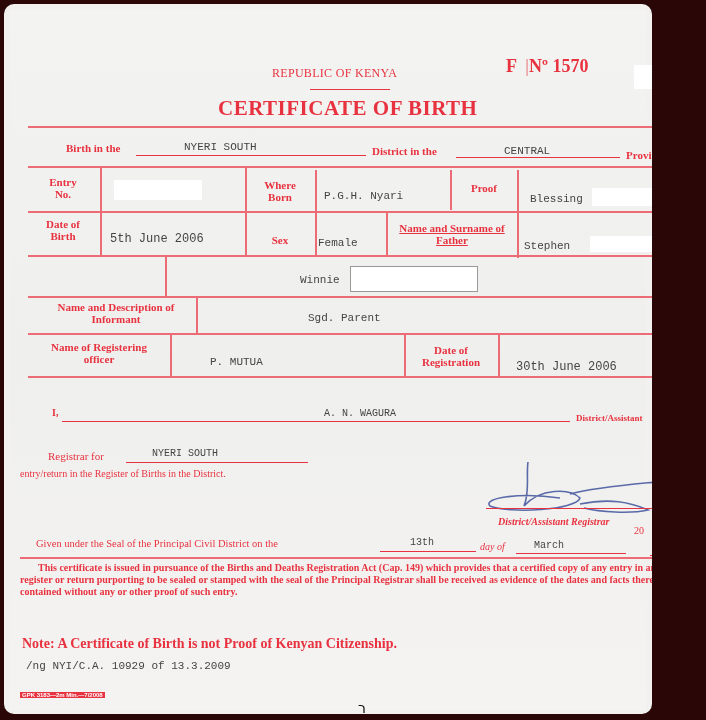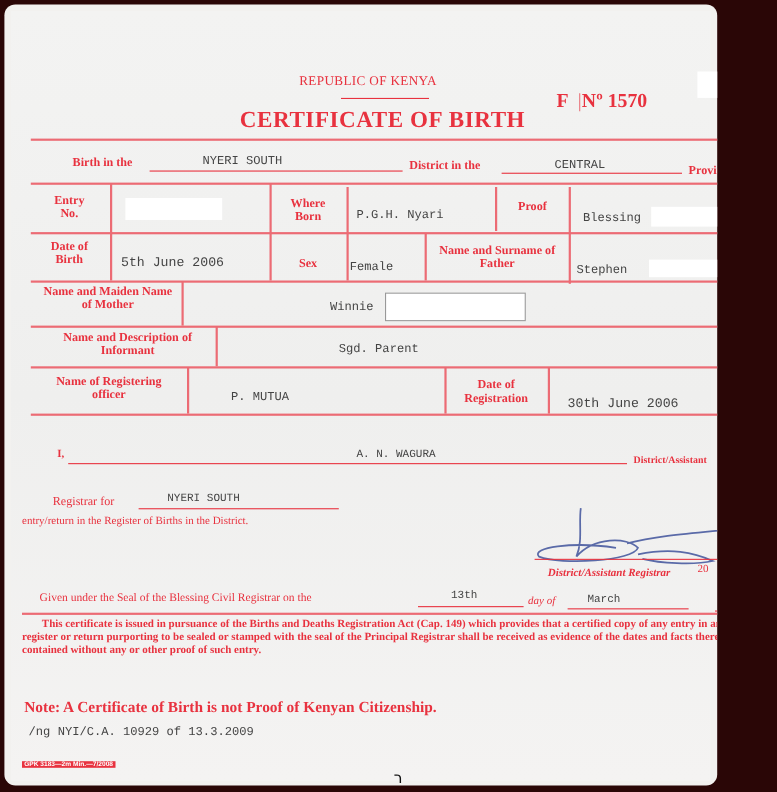--- a/index.html
+++ b/index.html
@@ -18,21 +18,21 @@
 </style>
 </head>
 <body>
 
 <div class="frame">
  <div class="paper">
 
   <div class="abs red" style="left:262px;top:56px;font-size:12px;letter-spacing:0.3px;">REPUBLIC OF KENYA</div>
   <div class="hline" style="left:300px;top:79px;width:80px;height:1px;background:#e8323f;"></div>
   <div class="abs red" style="left:208px;top:86px;font-size:21px;font-weight:bold;letter-spacing:0.5px;">CERTIFICATE OF BIRTH</div>
-  <div class="abs red" style="left:496px;top:71px;font-size:18px;font-weight:bold;white-space:nowrap;">
+  <div class="abs red" style="left:496px;top:46px;font-size:18px;font-weight:bold;white-space:nowrap;">
     <span>F</span>
     &nbsp;<span style="font-weight:normal;color:#e86a72;">|</span><span>Nº</span>
     <span>1570</span>
   </div>
   <div class="redact" style="left:624px;top:55px;width:36px;height:24px;border:none;"></div>
 
   <div class="hline" style="left:18px;top:116px;width:646px;"></div>
 
   <div class="smallred" style="left:56px;top:132px;font-size:11px;">Birth in the</div>
   <div class="uline" style="left:126px;top:145px;width:230px;"></div>
@@ -66,25 +66,24 @@
   <div class="lbl" style="left:244px;top:169px;width:52px;">Where Born</div>
   <div class="typed" style="left:314px;top:180px;">P.G.H. Nyari</div>
   <div class="lbl" style="left:448px;top:172px;width:52px;">Proof</div>
   <div class="typed" style="left:520px;top:183px;">Blessing</div>
   <div class="redact" style="left:582px;top:178px;width:74px;height:18px;border:none;"></div>
 
   <div class="lbl" style="left:30px;top:208px;width:46px;">Date of Birth</div>
   <div class="typed" style="left:100px;top:222px;font-size:12px;">5th June 2006</div>
   <div class="lbl" style="left:252px;top:224px;width:36px;">Sex</div>
   <div class="typed" style="left:308px;top:227px;">Female</div>
-  <div class="lbl" style="left:380px;top:212px;width:124px;">Name and Surname of Father</div>
+  <div class="lbl" style="left:380px;top:212px;width:124px;text-decoration:underline;">Name and Surname of Father</div>
   <div class="typed" style="left:514px;top:230px;">Stephen</div>
   <div class="redact" style="left:580px;top:226px;width:98px;height:16px;border:none;"></div>
 
-  <div class="lbl" style="left:26px;top:249px;width:124px;">Name and Maiden Name of Mother</div>
   <div class="typed" style="left:290px;top:264px;font-family:Liberation Mono, monospace;">Winnie</div>
   <div class="redact" style="left:340px;top:256px;width:126px;height:24px;"></div>
 
   <div class="lbl" style="left:30px;top:291px;width:152px;">Name and Description of Informant</div>
   <div class="typed" style="left:298px;top:302px;">Sgd. Parent</div>
 
   <div class="lbl" style="left:26px;top:331px;width:126px;">Name of Registering officer</div>
   <div class="typed" style="left:200px;top:346px;">P. MUTUA</div>
   <div class="lbl" style="left:400px;top:334px;width:82px;">Date of Registration</div>
   <div class="typed" style="left:506px;top:350px;font-size:12px;">30th June 2006</div>
@@ -99,27 +98,27 @@
   <div class="typed" style="left:142px;top:438px;font-size:10px;">NYERI SOUTH</div>
   <div class="smallred" style="left:10px;top:458px;font-weight:normal;font-size:10px;">entry/return in the Register of Births in the District.</div>
 
   <svg class="abs" style="left:470px;top:448px;" width="200" height="60" viewBox="0 0 200 60">
     <path d="M48 4 C46 18,50 34,44 48 M44 48 C60 30,90 30,100 40 C96 52,30 56,10 48 C2 40,40 34,80 40" stroke="#5a6aa8" stroke-width="1.6" fill="none"></path>
     <path d="M90 36 C120 28,160 26,196 22 M100 46 C130 40,150 44,168 52 C150 56,120 54,104 50" stroke="#5a6aa8" stroke-width="1.6" fill="none"></path>
   </svg>
   <div class="uline" style="left:476px;top:498px;width:180px;"></div>
   <div class="smallred" style="left:488px;top:506px;font-style:italic;font-size:10px;">District/Assistant Registrar</div>
 
-  <div class="smallred" style="left:26px;top:528px;font-weight:normal;font-size:10.5px;">Given under the Seal of the Blessing Civil Registrar on the</div>
+  <div class="smallred" style="left:26px;top:528px;font-weight:normal;font-size:10.5px;">Given under the Seal of the Principal Civil District on the</div>
   <div class="uline" style="left:370px;top:541px;width:96px;"></div>
   <div class="typed" style="left:400px;top:527px;font-size:10px;">13th</div>
   <div class="smallred" style="left:470px;top:531px;font-weight:normal;font-style:italic;">day of</div>
   <div class="uline" style="left:506px;top:543px;width:110px;"></div>
   <div class="typed" style="left:524px;top:530px;font-size:10px;">March</div>
-  <div class="smallred" style="left:624px;top:502px;font-weight:normal;">20</div>
+  <div class="smallred" style="left:624px;top:515px;font-weight:normal;">20</div>
   <div class="uline" style="left:640px;top:545px;width:14px;"></div>
   <div class="typed" style="left:656px;top:532px;font-size:12px;">09</div>
 
   <div class="hline" style="left:10px;top:547px;width:654px;"></div>
 
   <div class="abs red" style="left:10px;top:552px;width:652px;font-size:10px;line-height:12px;font-weight:bold;text-indent:18px;">This certificate is issued in pursuance of the Births and Deaths Registration Act (Cap. 149) which provides that a certified copy of any entry in any register or return purporting to be sealed or stamped with the seal of the Principal Registrar shall be received as evidence of the dates and facts therein contained without any or other proof of such entry.</div>
 
   <div class="abs red" style="left:12px;top:626px;font-size:14px;font-weight:bold;">Note: A Certificate of Birth is not Proof of Kenyan Citizenship.</div>
   <div class="typed" style="left:16px;top:650px;font-size:11px;">/ng NYI/C.A. 10929 of 13.3.2009</div>
   <div class="abs" style="left:10px;top:682px;font-size:6px;color:#fff;background:#e8323f;padding:0 2px;font-family:'Liberation Sans',sans-serif;font-weight:bold;">GPK 3183—2m Min.—7/2008</div>

